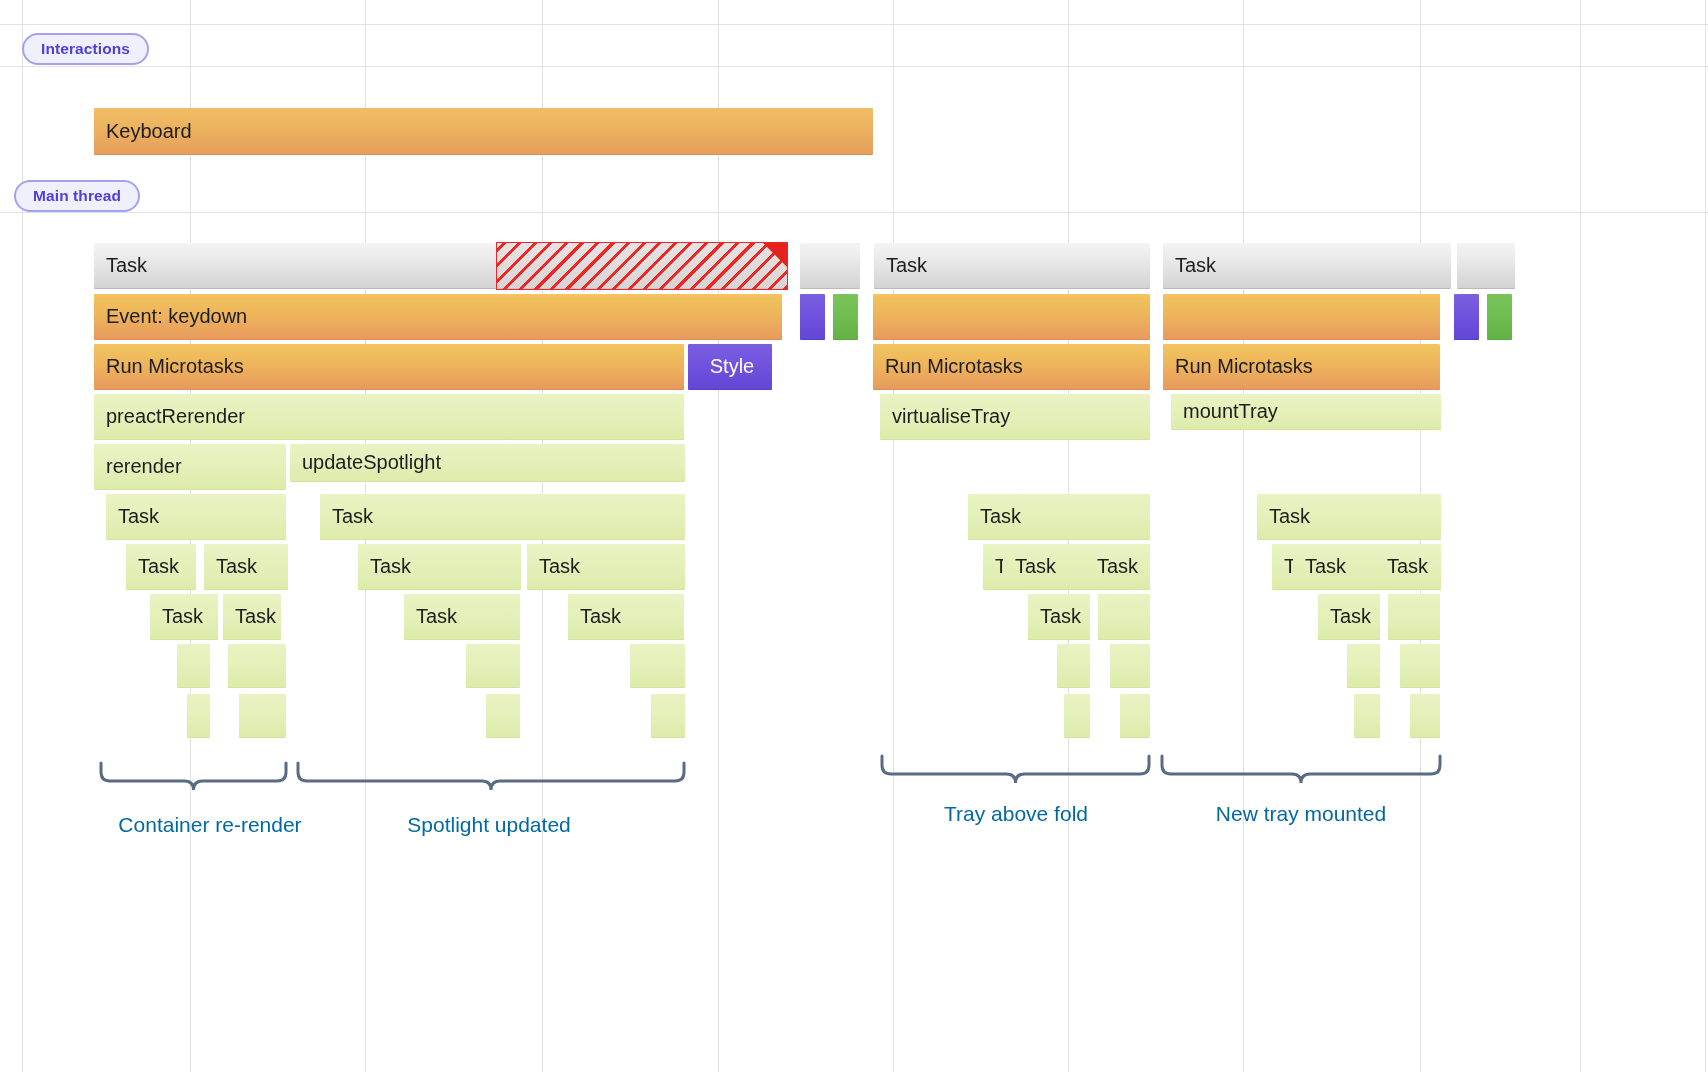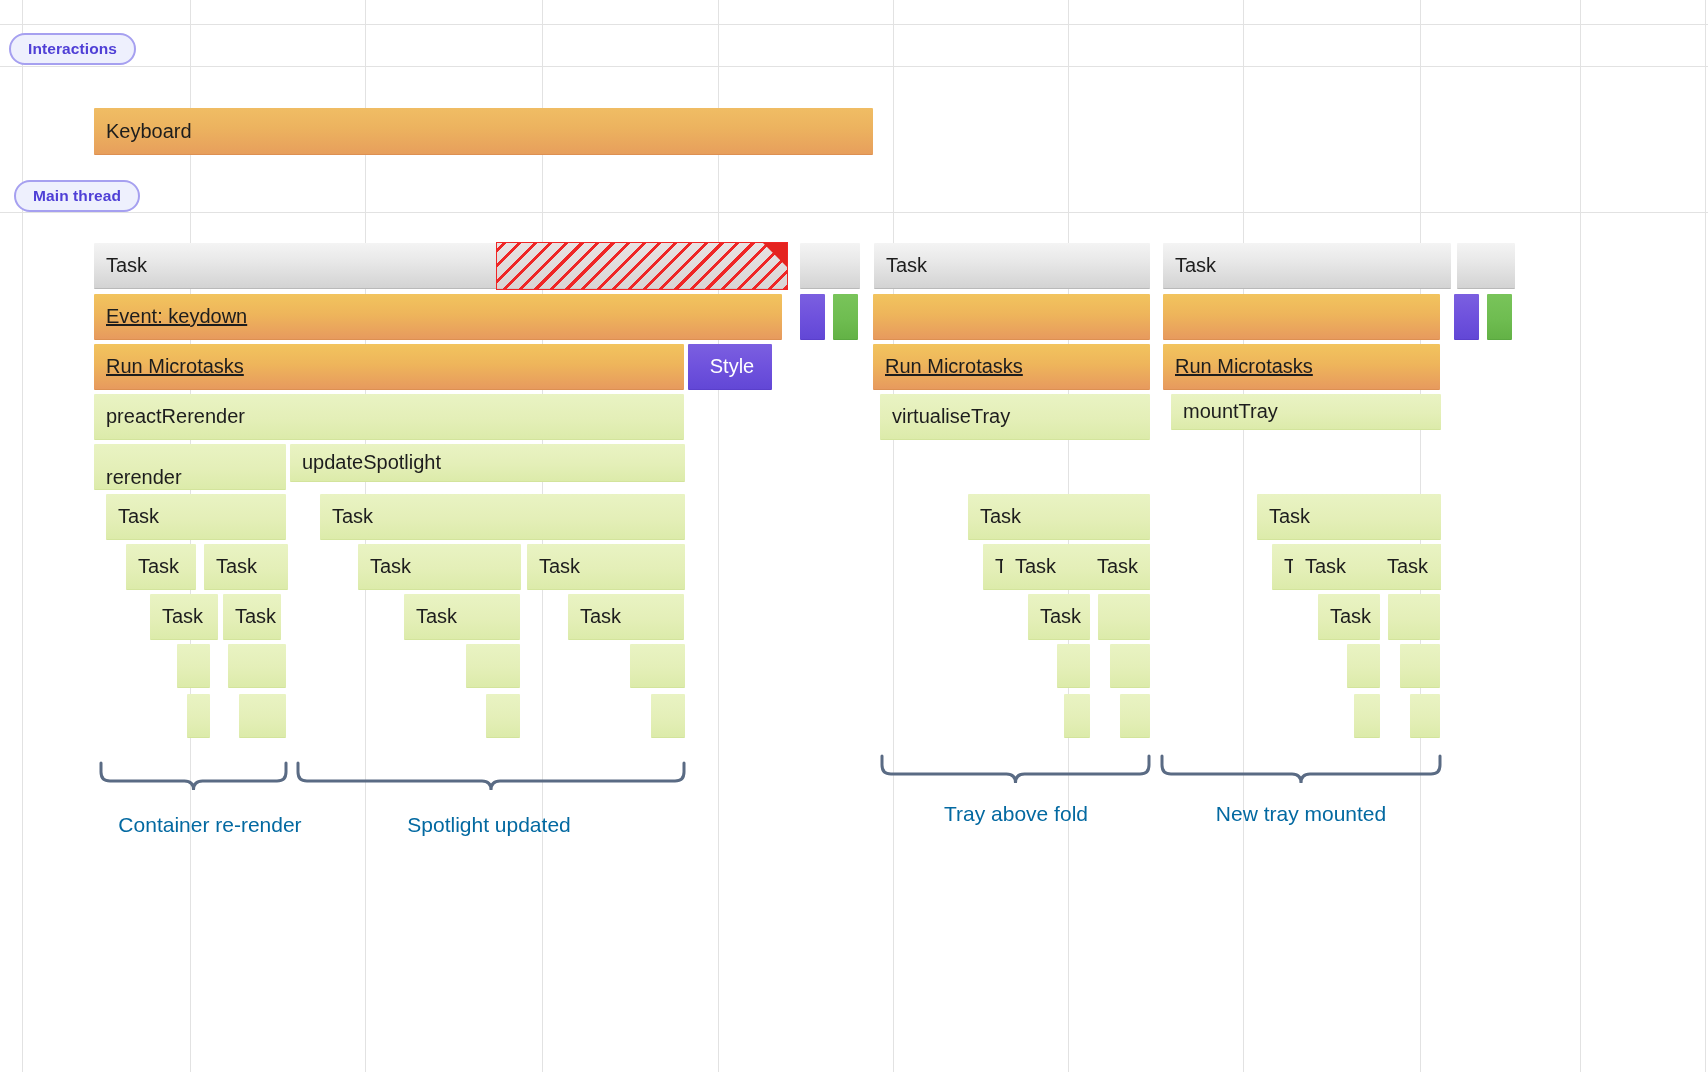--- a/index.html
+++ b/index.html
@@ -63,21 +63,20 @@
     border-radius: 1px;
   }
 
   .b-gray {
     background: linear-gradient(180deg, #f4f4f4 0%, #e9e9e9 38%, #d3d3d3 100%);
     border-bottom: 1px solid #b9b9b9;
   }
   .b-orange {
     background: linear-gradient(180deg, #f2c45e 0%, #eeb55b 45%, #e79a5e 100%);
     border-bottom: 1px solid #dd9052;
-    text-decoration: underline;
   }
   .b-green {
     background: linear-gradient(180deg, #e9f3c3 0%, #e4efb8 55%, #dcebaa 100%);
     border-bottom: 1px solid #d3e49c;
   }
   .b-purple {
     background: linear-gradient(180deg, #7b5fe0 0%, #6f52dd 50%, #6247d6 100%);
     color: #ffffff;
     border-bottom: 1px solid #5a3fcb;
   }
@@ -184,21 +183,21 @@
       </div>
       <div class="bar b-green" style="left: 94px; top: 394px; width: 590px; height: 46px;">
         <span>preactRerender</span>
       </div>
       <div class="bar b-green" style="left: 880px; top: 394px; width: 270px; height: 46px;">
         <span>virtualiseTray</span>
       </div>
       <div class="bar b-green" style="left: 1171px; top: 394px; width: 270px; height: 36px;">
         <span>mountTray</span>
       </div>
-      <div class="bar b-green" style="left: 94px; top: 444px; width: 192px; height: 46px; align-items: flex-end;">
+      <div class="bar b-green" style="left: 94px; top: 444px; width: 192px; height: 46px;">
         <span>rerender</span>
       </div>
       <div class="bar b-green" style="left: 290px; top: 444px; width: 395px; height: 38px;">
         <span>updateSpotlight</span>
       </div>
       <div class="bar b-green" style="left: 106px; top: 494px; width: 180px; height: 46px;">
         <span>Task</span>
       </div>
       <div class="bar b-green" style="left: 320px; top: 494px; width: 365px; height: 46px;">
         <span>Task</span>
@@ -296,19 +295,19 @@
         </svg>
       </div>
       <div class="ann-label" style="left: 881px; top: 802px; width: 270px;">Tray above fold</div>
       <div class="brace" style="left: 1161px; top: 755px; width: 280px;">
         <svg viewBox="0 0 280 26" preserveAspectRatio="none">
           <path d="M1,1 L1,10 Q1,19 10,19 L131,19 Q140,19 140,28 Q140,19 149,19 L270,19 Q279,19 279,10 L279,1" fill="none" stroke="#5a6b84" stroke-width="3" stroke-linecap="round"></path>
         </svg>
       </div>
       <div class="ann-label" style="left: 1161px; top: 802px; width: 280px;">New tray mounted</div>
     </div>
-<div class="track-pill" style="left: 9px; top: 33px;">
+<div class="track-pill" style="left: 22px; top: 33px;">
       <span>Interactions</span>
     </div>
     <div class="track-pill" style="left: 14px; top: 180px;">
       <span>Main thread</span>
     </div>
   </div>
 
 </body></html>

